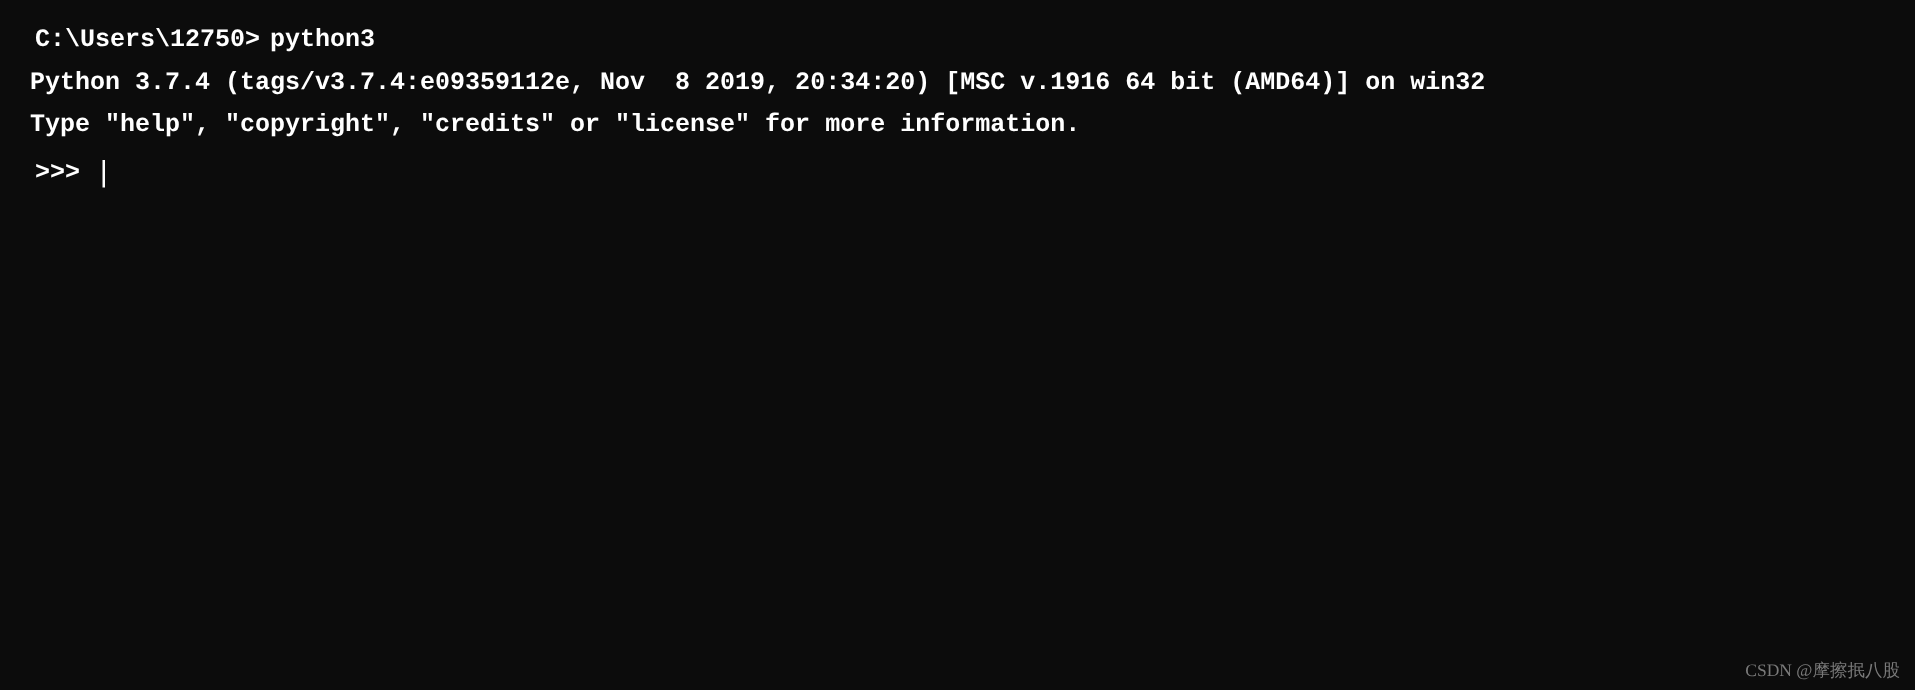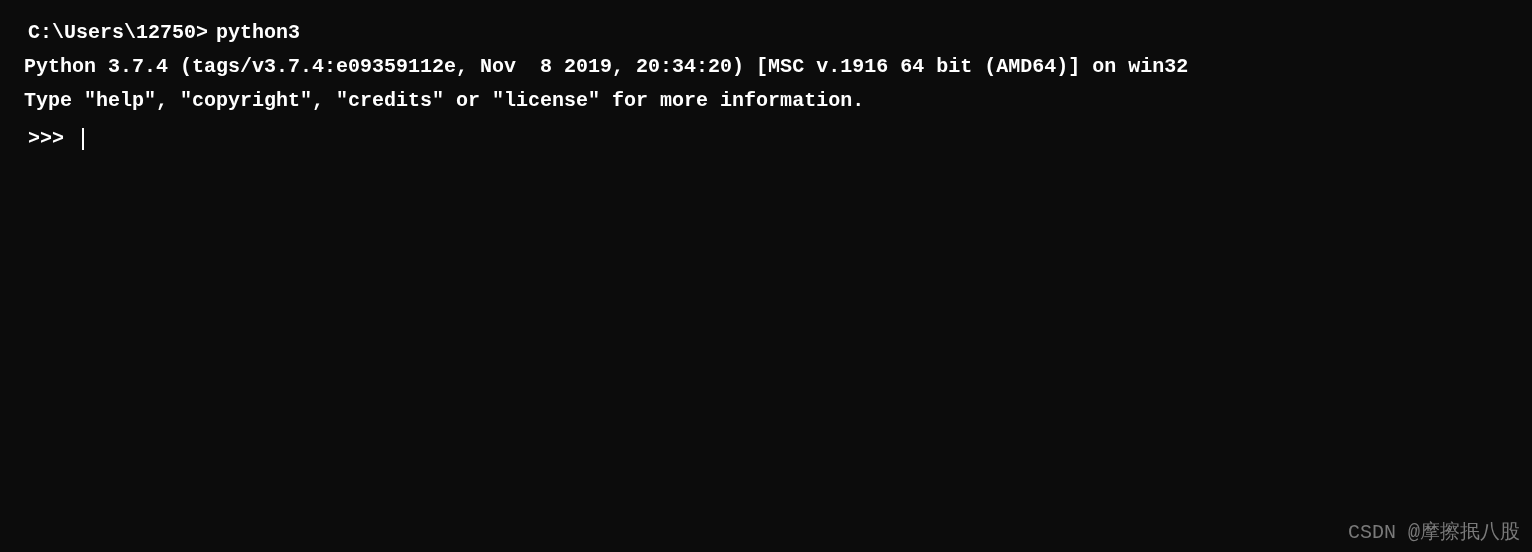--- a/index.html
+++ b/index.html
@@ -33,22 +33,22 @@
       height: 22px;
       background-color: #ffffff;
       margin-left: 2px;
       vertical-align: middle;
     }
     .watermark {
       position: absolute;
       bottom: 8px;
       right: 16px;
       color: #7a7a7a;
-      font-size: 20px;
-      font-family: Liberation Mono, monospace;
+      font-size: 14px;
+      font-family: Liberation Serif, serif;
       font-weight: normal;
     }
   </style>
 </head>
 <body>
 
 <div class="terminal-line"><span>C:\Users\12750&gt;</span><span>python3</span></div>
 <div class="terminal-line">Python 3.7.4 (tags/v3.7.4:e09359112e, Nov  8 2019, 20:34:20) [MSC v.1916 64 bit (AMD64)] on win32</div>
 <div class="terminal-line">Type "help", "copyright", "credits" or "license" for more information.</div>
 <div class="terminal-line prompt-line"><span>&gt;&gt;&gt; </span><span class="cursor"></span></div>

